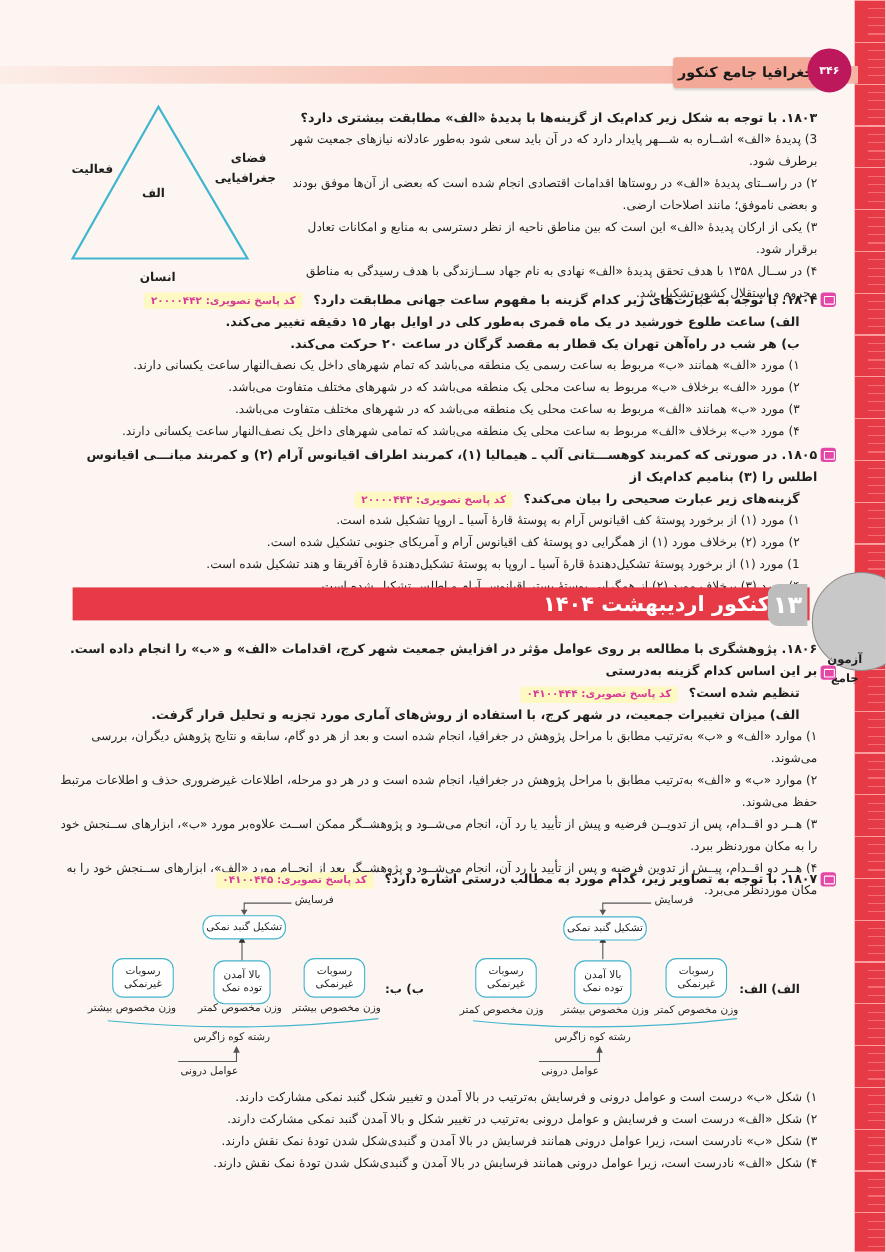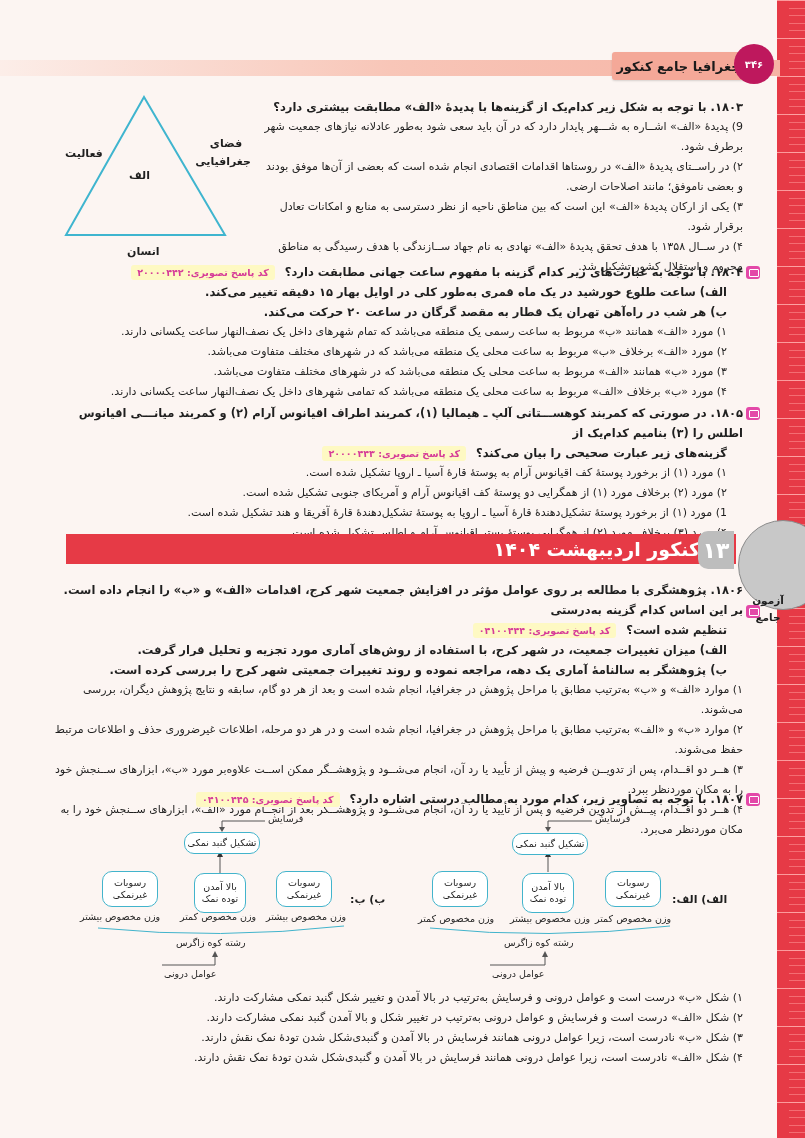--- a/index.html
+++ b/index.html
@@ -100,21 +100,21 @@
 <body>
 
 <div class="ruler"></div>
 
 <div class="header-band"></div>
 <div class="header-title-tab">جغرافیا جامع کنکور</div>
 <div class="page-number">۳۴۶</div>
 
 <div class="q" style="top:97px; width:480px;">
   <div class="stem">۱۸۰۳. با توجه به شکل زیر کدام‌یک از گزینه‌ها با پدیدهٔ «الف» مطابقت بیشتری دارد؟</div>
-  <div class="opt">9) پدیدهٔ «الف» اشــاره به شـــهر پایدار دارد که در آن باید سعی شود به‌طور عادلانه نیازهای جمعیت شهر برطرف شود.</div>
+  <div class="opt">3) پدیدهٔ «الف» اشــاره به شـــهر پایدار دارد که در آن باید سعی شود به‌طور عادلانه نیازهای جمعیت شهر برطرف شود.</div>
   <div class="opt">۲) در راســتای پدیدهٔ «الف» در روستاها اقدامات اقتصادی انجام شده است که بعضی از آن‌ها موفق بودند و بعضی ناموفق؛ مانند اصلاحات ارضی.</div>
   <div class="opt">۳) یکی از ارکان پدیدهٔ «الف» این است که بین مناطق ناحیه از نظر دسترسی به منابع و امکانات تعادل برقرار شود.</div>
   <div class="opt">۴) در ســال ۱۳۵۸ با هدف تحقق پدیدهٔ «الف» نهادی به نام جهاد ســازندگی با هدف رسیدگی به مناطق محروم و استقلال کشور تشکیل شد.</div>
 </div>
 
 <div class="triangle-fig">
   <svg width="200" height="170">
     <polygon points="89,2 11,140 170,140" fill="none" stroke="#3fb5cf" stroke-width="2"></polygon>
   </svg>
   <div class="tri-label" style="left:74px; top:74px;text-align:right;">الف</div>
@@ -159,21 +159,20 @@
   <div>جامع</div>
 </div>
 
 <div class="q" style="top:580px; width:690px; right:62px;">
   <div class="stem">۱۸۰۶. پژوهشگری با مطالعه بر روی عوامل مؤثر در افزایش جمعیت شهر کرج، اقدامات «الف» و «ب» را انجام داده است. بر این اساس کدام گزینه به‌درستی</div>
   <div class="stem" style="padding-right:16px;">
     <span>تنظیم شده است؟</span>
     <span class="code-badge">کد پاسخ تصویری: ۰۴۱۰۰۴۴۴</span>
   </div>
   <div class="sub" style="padding-right:16px;">الف) میزان تغییرات جمعیت، در شهر کرج، با استفاده از روش‌های آماری مورد تجزیه و تحلیل قرار گرفت.</div>
-  <div class="sub" style="padding-right:16px;">ب) پژوهشگر به سالنامهٔ آماری یک دهه، مراجعه نموده و روند تغییرات جمعیتی شهر کرج را بررسی کرده است.</div>
   <div class="opt">۱) موارد «الف» و «ب» به‌ترتیب مطابق با مراحل پژوهش در جغرافیا، انجام شده است و بعد از هر دو گام، سابقه و نتایج پژوهش دیگران، بررسی می‌شوند.</div>
   <div class="opt">۲) موارد «ب» و «الف» به‌ترتیب مطابق با مراحل پژوهش در جغرافیا، انجام شده است و در هر دو مرحله، اطلاعات غیرضروری حذف و اطلاعات مرتبط حفظ می‌شوند.</div>
   <div class="opt">۳) هــر دو اقــدام، پس از تدویــن فرضیه و پیش از تأیید یا رد آن، انجام می‌شــود و پژوهشــگر ممکن اســت علاوه‌بر مورد «ب»، ابزارهای ســنجش خود را به مکان موردنظر ببرد.</div>
   <div class="opt">۴) هــر دو اقــدام، پیــش از تدوین فرضیه و پس از تأیید یا رد آن، انجام می‌شــود و پژوهشــگر بعد از انجــام مورد «الف»، ابزارهای ســنجش خود را به مکان موردنظر می‌برد.</div>
 </div>
 <span class="video-icon" style="top:605px; left:746px;"></span>
 
 <span class="video-icon" style="top:793px; left:746px;"></span>
 <div class="q" style="top:789px; width:690px;">
   <div class="stem">

